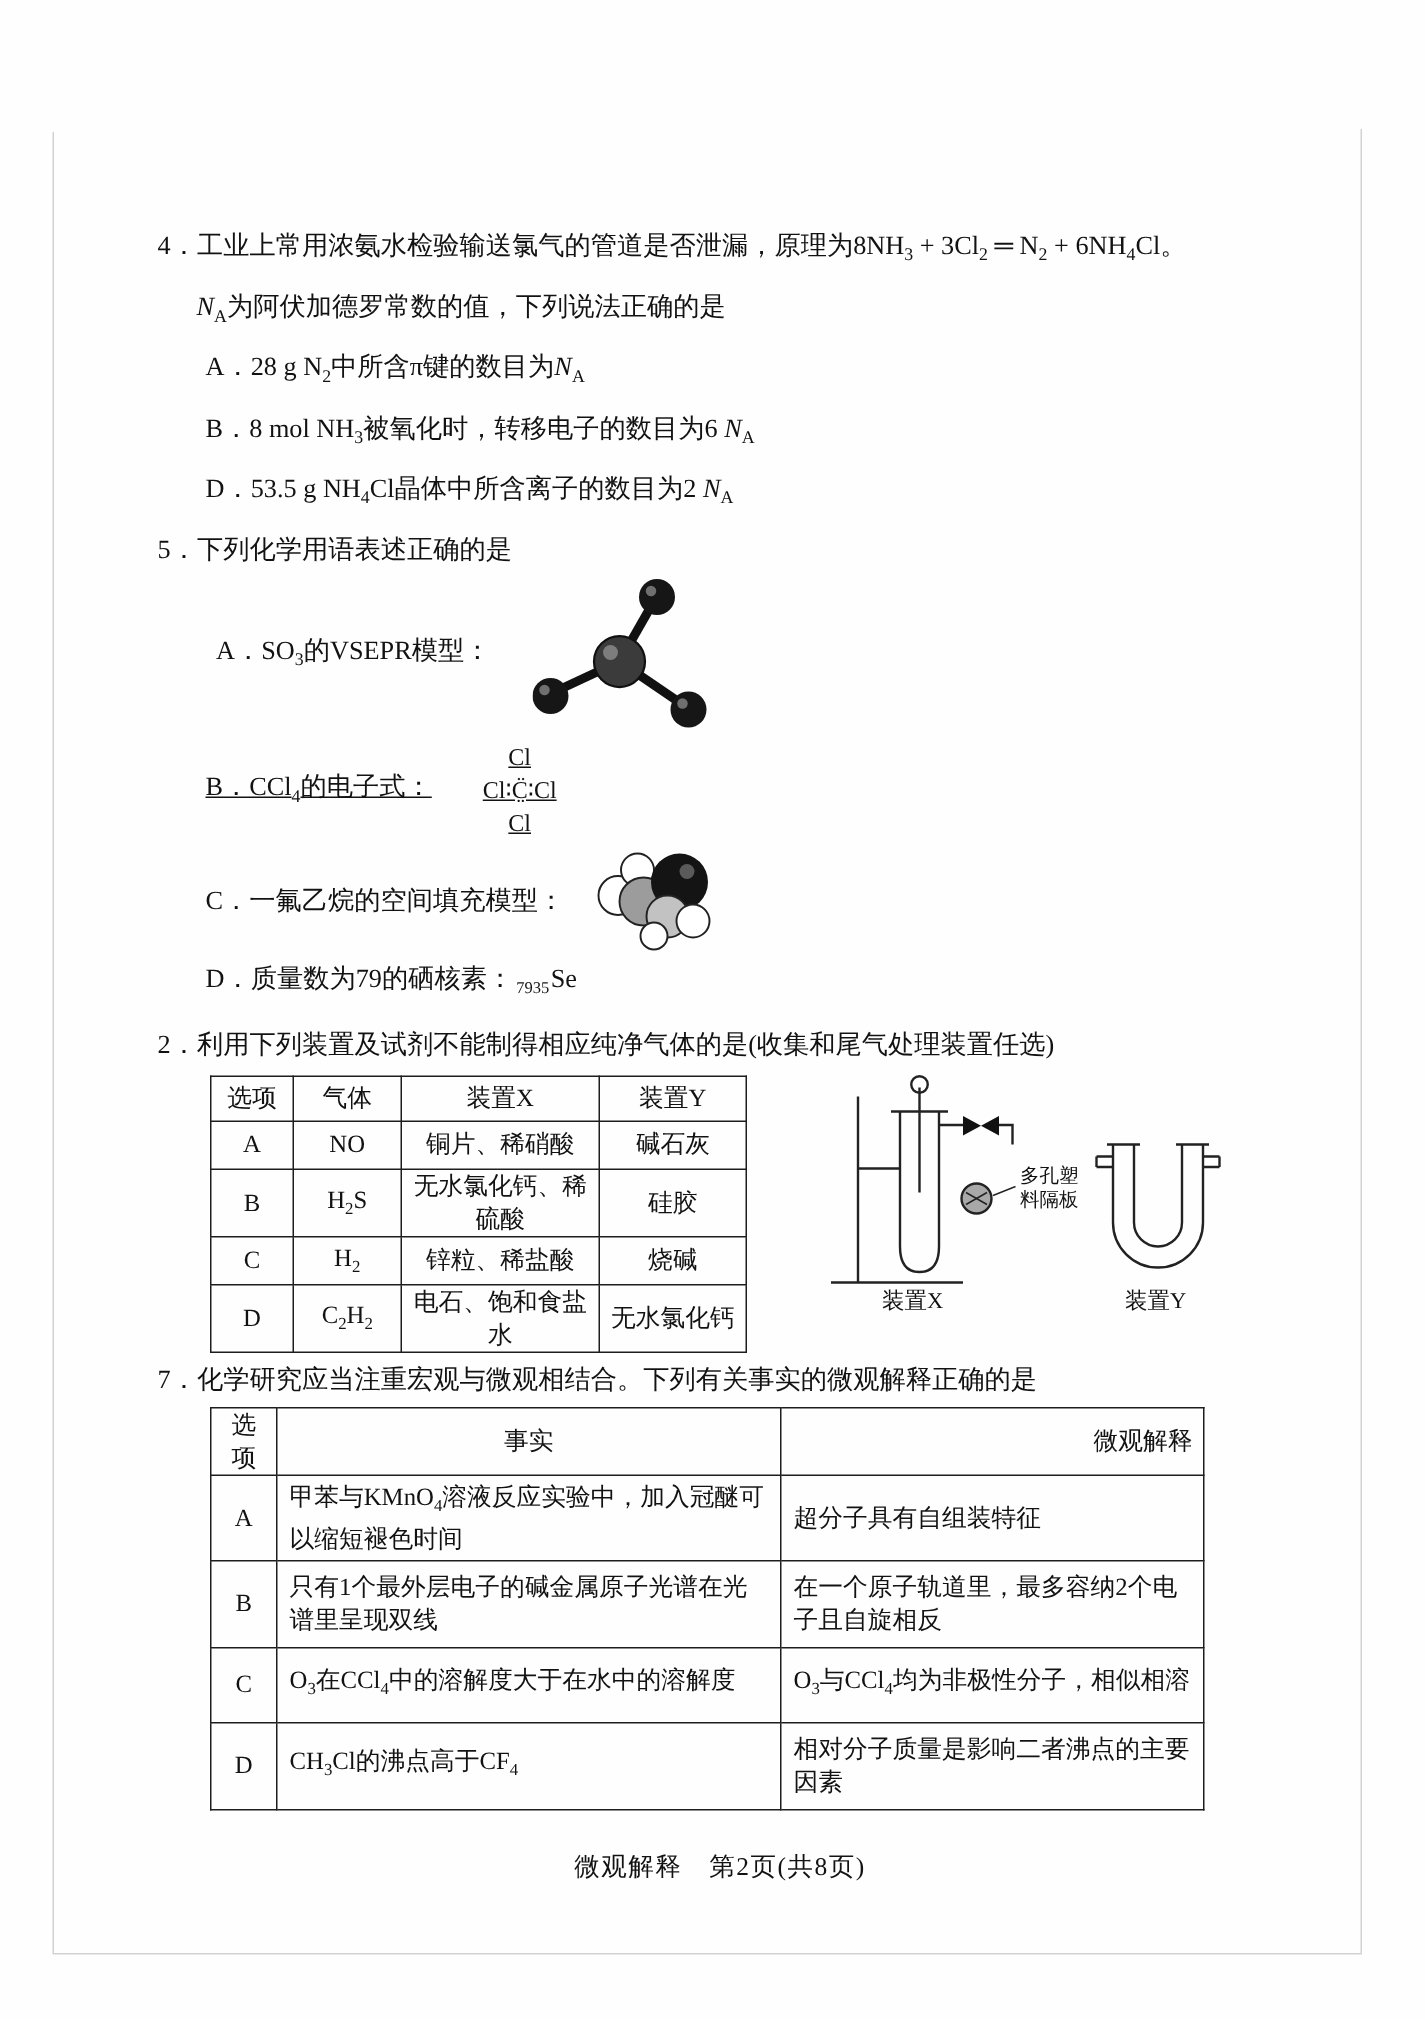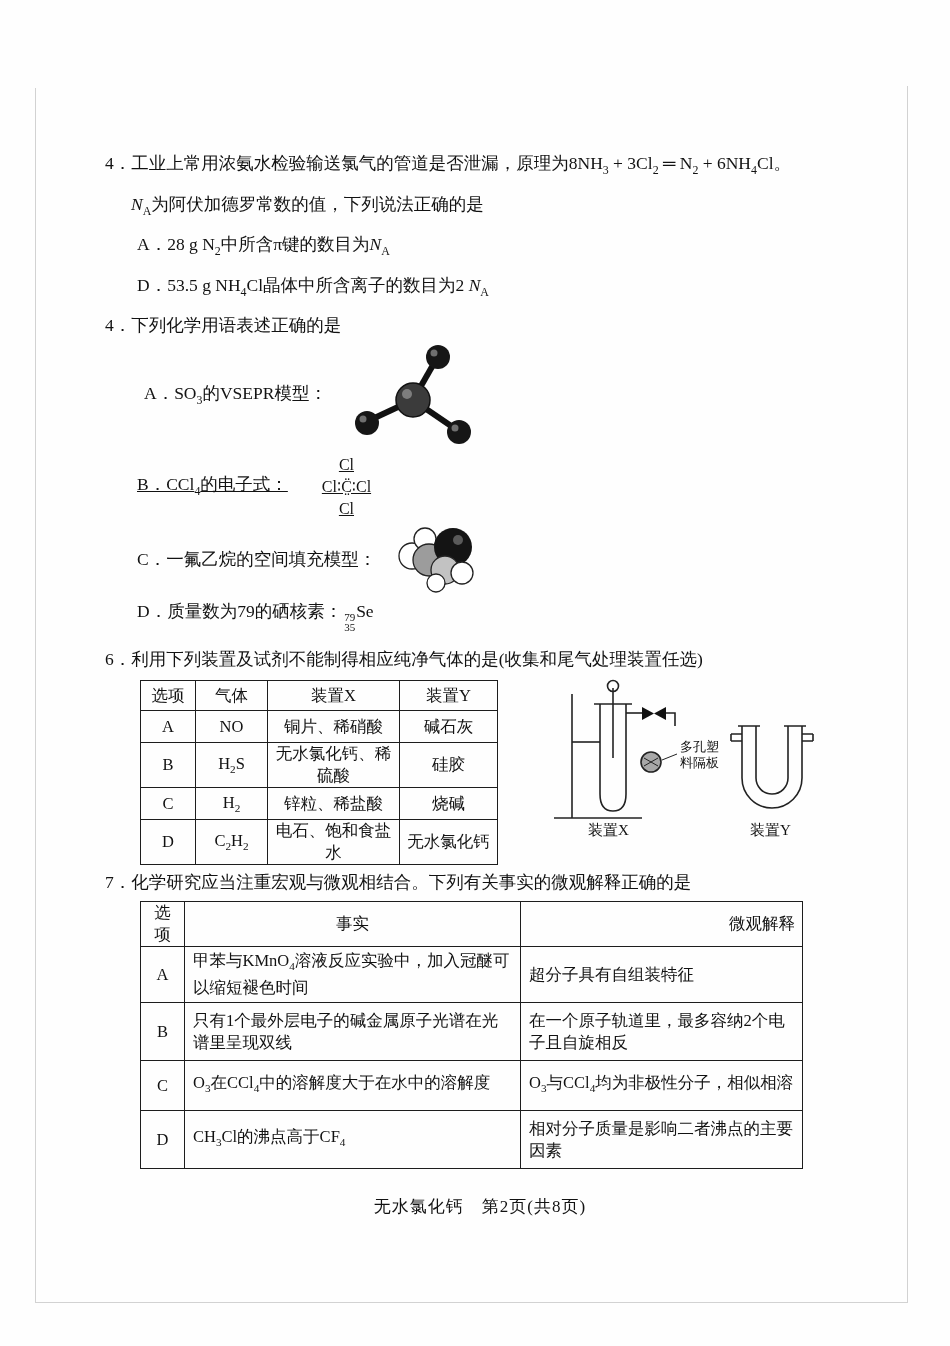--- a/index.html
+++ b/index.html
@@ -29,21 +29,21 @@
   .model-row { display:flex; align-items:center; margin-left:32px; }
   .model-row .opt-label { line-height:34px; white-space:nowrap; }
   .row-a { height:108px;margin-left:39px; }
   .row-b { height:74px;text-decoration:underline; }
   .row-c { height:70px; }
   .row-a svg { margin-left:28px; }
   .row-c svg { margin-left:16px; }
 
   .lewis { margin-left:34px; text-align:center; font-size:16px; line-height:22px; }
 
-  .iso { display:inline-flex; flex-direction:column; align-items:flex-end; font-size:11px; line-height:10px; vertical-align:-4px; margin:0 1px 0 2px; }
+  .iso { display:inline-flex; flex-direction:row; align-items:flex-end; font-size:11px; line-height:10px; vertical-align:-4px; margin:0 1px 0 2px; }
 
   table { border-collapse:collapse; margin-left:35px; font-size:16.5px; }
   th, td { border:1.4px solid #1d1d1d; font-weight:normal; padding:0 7px; }
 
   .q6-body { display:flex; align-items:flex-start; margin-top:4px; }
   .q6-table th, .q6-table td { text-align:center; }
   .q6-table th { height:30px; }
   .q6-table td { height:32px; }
   .q6-table .c-opt { width:55px; }
   .q6-table .c-gas { width:72px; }
@@ -74,25 +74,26 @@
 <div class="edge edge-left"></div>
 <div class="edge edge-right"></div>
 <div class="edge edge-bottom"></div>
 
 <div class="content">
 
   <section>
     <div class="qline">4．工业上常用浓氨水检验输送氯气的管道是否泄漏，原理为8NH<sub>3</sub> + 3Cl<sub>2</sub> ═ N<sub>2</sub> + 6NH<sub>4</sub>Cl。</div>
     <div class="qline indent1"><i>N</i><sub>A</sub>为阿伏加德罗常数的值，下列说法正确的是</div>
     <div class="opt">A．28 g N<sub>2</sub>中所含π键的数目为<i>N</i><sub>A</sub></div>
+    <div class="opt">B．8 mol NH<sub>3</sub>被氧化时，转移电子的数目为6 <i>N</i><sub>A</sub></div>
     <div class="opt">D．53.5 g NH<sub>4</sub>Cl晶体中所含离子的数目为2 <i>N</i><sub>A</sub></div>
   </section>
 
   <section>
-    <div class="qline">4．下列化学用语表述正确的是</div>
+    <div class="qline">5．下列化学用语表述正确的是</div>
 
     <div class="model-row row-a">
       <span class="opt-label">A．SO<sub>3</sub>的VSEPR模型：</span>
       <svg width="122" height="104" viewBox="0 0 122 104">
         <line x1="58" y1="56" x2="82" y2="14" stroke="#111" stroke-width="6"></line>
         <line x1="58" y1="56" x2="13" y2="77" stroke="#111" stroke-width="6"></line>
         <line x1="58" y1="56" x2="102" y2="86" stroke="#111" stroke-width="6"></line>
         <circle cx="83" cy="13" r="12" fill="#161616"></circle>
         <circle cx="12" cy="79" r="12" fill="#161616"></circle>
         <circle cx="104" cy="88" r="12" fill="#161616"></circle>
@@ -127,21 +128,21 @@
       </svg>
     </div>
 
     <div class="opt">D．质量数为79的硒核素：<span class="iso">
           <span class="iso-t">79</span>
           <span class="iso-b">35</span>
         </span>Se</div>
   </section>
 
   <section>
-    <div class="qline q6-stem">6．利用下列装置及试剂不能制得相应纯净气体的是(收集和尾气处理装置任选)</div>
+    <div class="qline q6-stem">2．利用下列装置及试剂不能制得相应纯净气体的是(收集和尾气处理装置任选)</div>
     <div class="q6-body">
       <table class="q6-table">
         <tbody>
             <tr>
           <th class="c-opt">选项</th>
           <th class="c-gas">气体</th>
           <th class="c-x">装置X</th>
           <th class="c-y">装置Y</th>
         </tr>
         <tr>
@@ -236,14 +237,14 @@
       </tr>
       <tr class="r-d">
         <td class="c-opt">D</td>
         <td>CH<sub>3</sub>Cl的沸点高于CF<sub>4</sub></td>
         <td>相对分子质量是影响二者沸点的主要因素</td>
       </tr>
     </tbody>
       </table>
   </section>
 
-  <div class="footer">无水氯化钙　第2页(共8页)</div>
+  <div class="footer">微观解释　第2页(共8页)</div>
 </div>
 
 </body></html>

